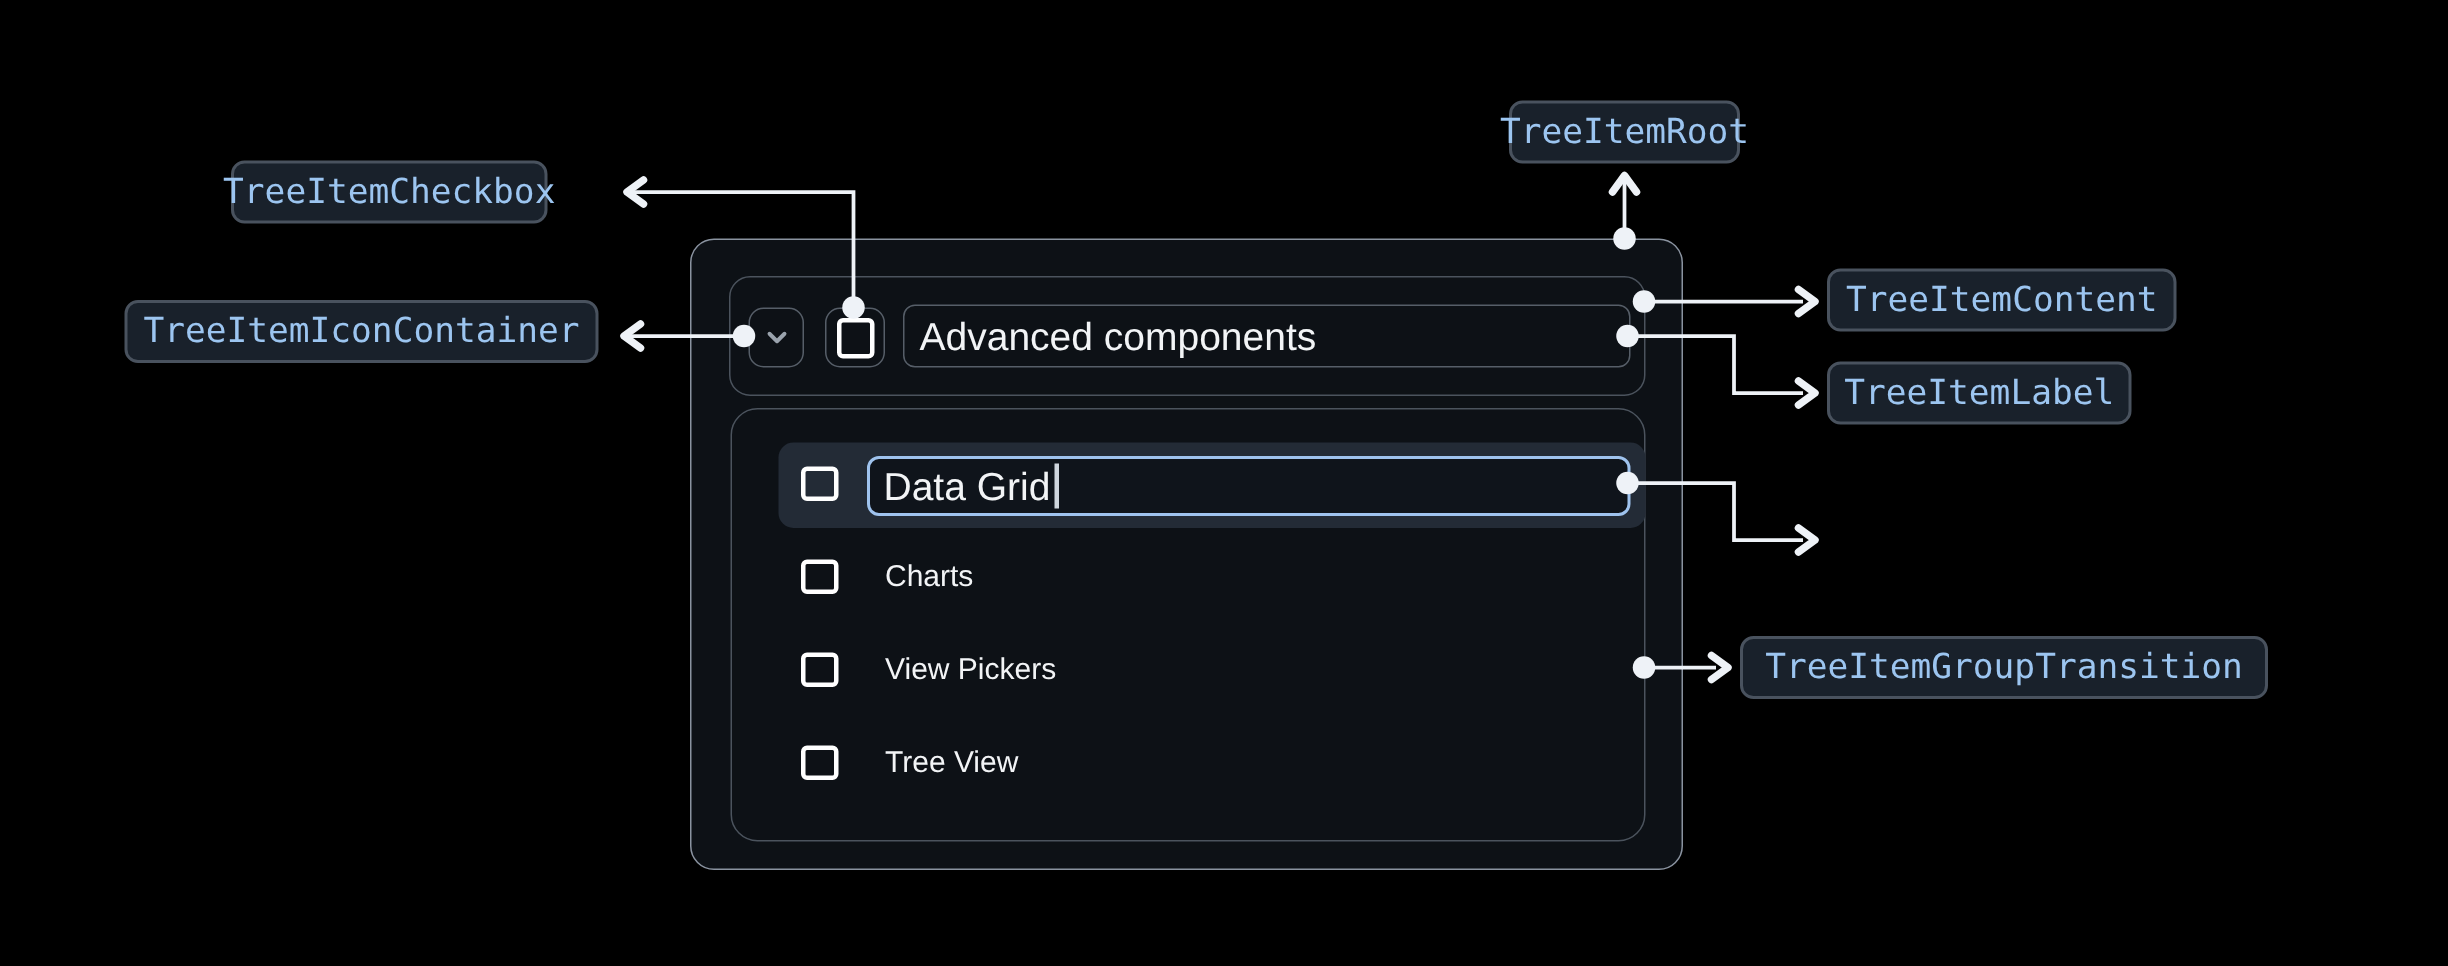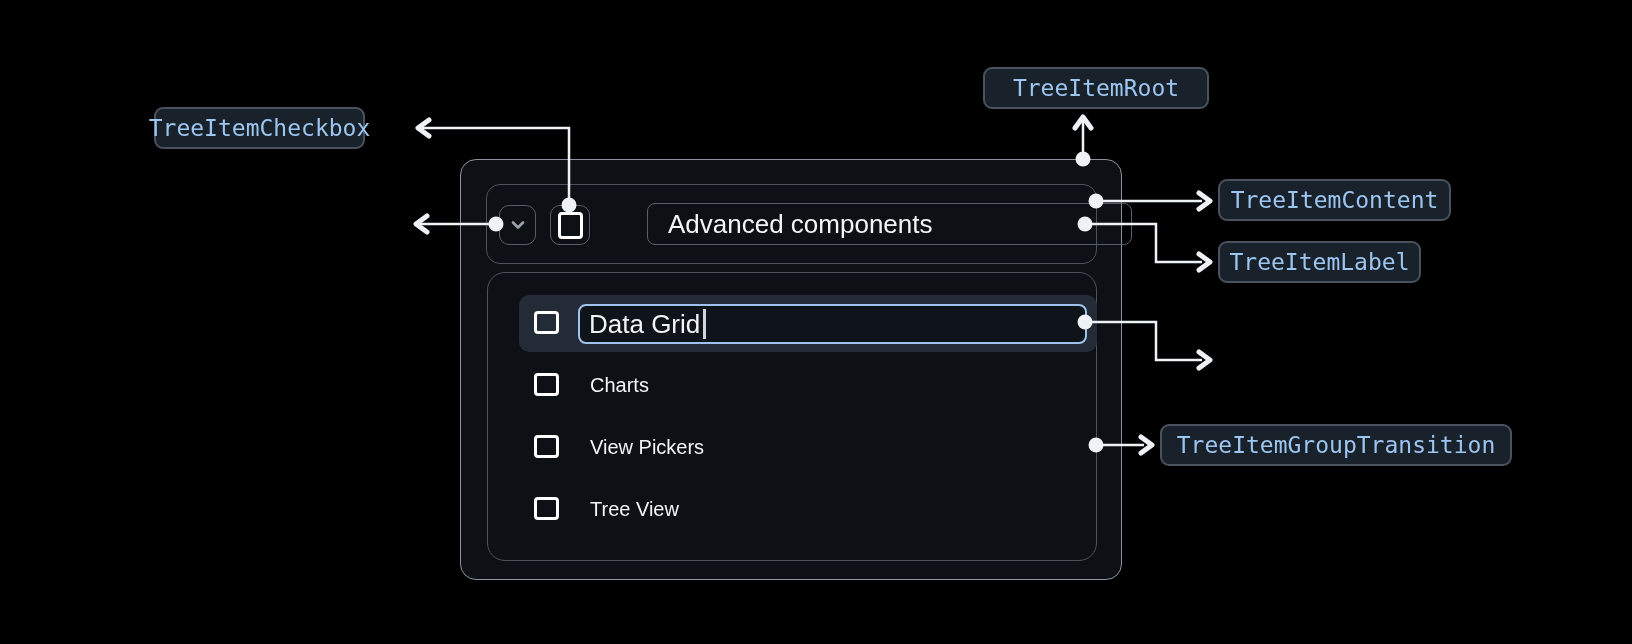--- a/index.html
+++ b/index.html
@@ -15,21 +15,21 @@
 
   
   .pill{
     position:absolute;height:42px;display:flex;align-items:center;justify-content:center;
     background:var(--pill_bg);border:2px solid var(--pill_border);border-radius:9px;
     font-family:"DejaVu Sans Mono","Liberation Mono",monospace;font-size:23px;color:var(--pill_text);
     white-space:nowrap;
   }
   .pill-checkbox{left:154px;top:107px;width:211px;}
   .pill-icon-container{left:83px;top:200px;width:316px;}
-  .pill-root{left:983px;top:67px;width:226px;}
+  .pill-root{left:1006px;top:67px;width:154px;}
   .pill-content{left:1218px;top:179px;width:233px;text-align:right;}
   .pill-label{left:1218px;top:241px;width:203px;}
   .pill-label-input{left:1218px;top:339px;width:277px;}
   .pill-group-transition{left:1160px;top:424px;width:352px;text-align:right;}
 
   
   .tree-root{
     position:absolute;left:460px;top:159px;width:662px;height:421px;
     background:var(--surface_bg);border:1.5px solid var(--root_border);border-radius:16px;
   }
@@ -46,22 +46,22 @@
     position:absolute;left:63px;top:20px;width:40px;height:40px;
     border:1.5px solid var(--control_border);border-radius:10px;
     display:flex;align-items:center;justify-content:center;
   }
   .checkbox-box{
     width:25px;height:27px;border:3px solid var(--checkbox);border-radius:4px;background:transparent;
   }
   .label-box{
     position:absolute;left:115px;top:18px;width:485px;height:42px;
     border:1.5px solid var(--control_border);border-radius:8px;
-    display:flex;align-items:center;padding-left:20px;
-    font-size:26px;color:var(--tree_text);margin-left:45px;
+    display:flex;align-items:center;padding-left:10px;
+    font-size:26px;color:var(--tree_text);
   }
   .tree-group{
     position:absolute;left:26px;top:112px;width:610px;height:289px;
     border:1.5px solid var(--inner_border);border-radius:18px;
   }
   .row-highlight{
     position:absolute;left:31px;top:22px;width:578px;height:57px;
     background:var(--row_highlight_bg);border-radius:10px;
   }
   .row-checkbox{
@@ -121,20 +121,21 @@
       <div class="row-checkbox" style="top:162px"></div>
       <div class="row-label" style="top:174px">View Pickers</div>
 
       <div class="row-checkbox" style="top:224px"></div>
       <div class="row-label" style="top:236px">Tree View</div>
 
     </div>
   </div>
 
   <div class="pill pill-checkbox">TreeItemCheckbox</div>
+  <div class="pill pill-icon-container">TreeItemIconContainer</div>
   <div class="pill pill-root">TreeItemRoot</div>
   <div class="pill pill-content">TreeItemContent</div>
   <div class="pill pill-label">TreeItemLabel</div>
   <div class="pill pill-group-transition">TreeItemGroupTransition</div>
 
   <svg class="connectors" width="1632" height="644" viewBox="0 0 1632 644">
 
     <g>
       <path class="conn" d="M418 128 H569 V205"></path>
       <polyline class="conn-head" points="429,120 418,128 429,136"></polyline>

